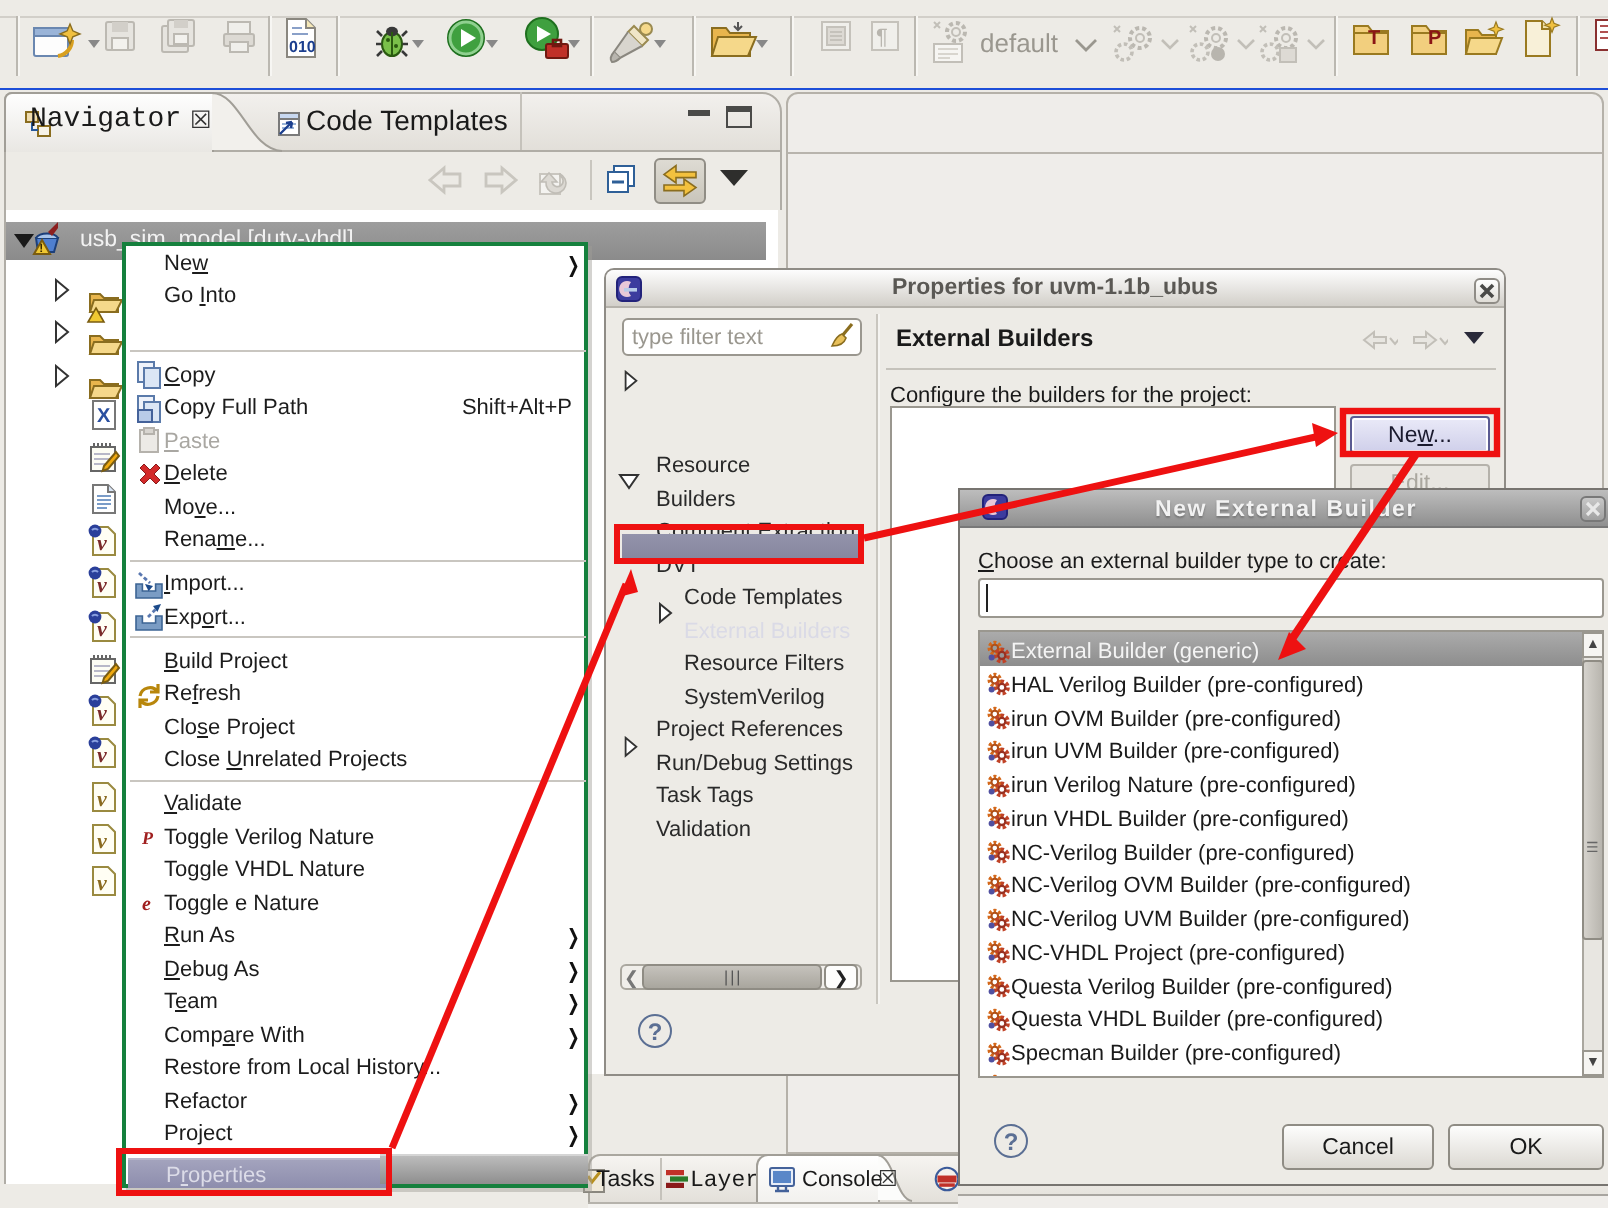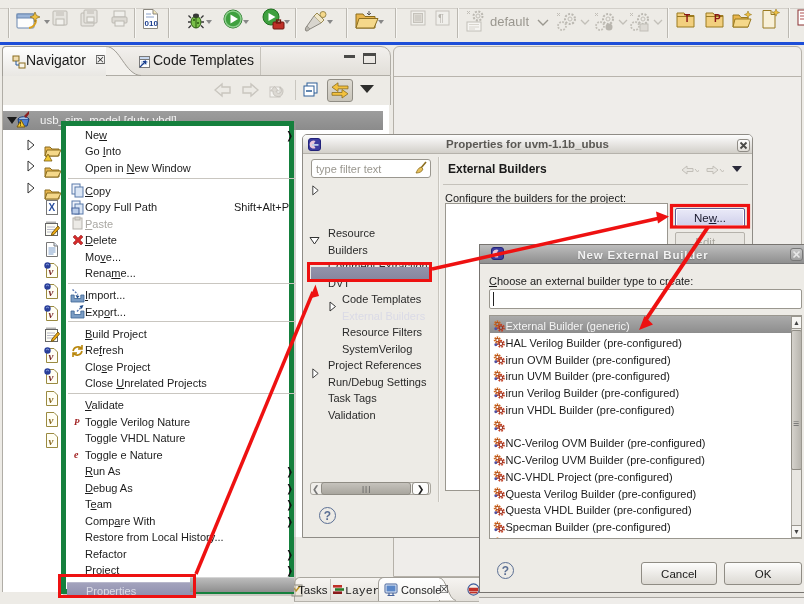--- a/index.html
+++ b/index.html
@@ -25,21 +25,21 @@
     <g id="gearico" transform="scale(0.88)">
       <circle cx="5" cy="4.6" r="3.1" fill="none" stroke="#d4681a" stroke-width="2.1" stroke-dasharray="1.6 1.1"></circle>
       <circle cx="5" cy="4.6" r="1.9" fill="none" stroke="#b05018" stroke-width="1.2"></circle>
       <circle cx="9" cy="8.8" r="3.4" fill="none" stroke="#c04226" stroke-width="2.3" stroke-dasharray="1.8 1.2"></circle>
       <circle cx="9" cy="8.8" r="2" fill="none" stroke="#983020" stroke-width="1.3"></circle>
       <circle cx="3.2" cy="10" r="1.7" fill="#5050a0"></circle>
     </g>
   </defs>
 </svg>
 
-<div class="abs" id="toolbar" style="left:0;top:0;width:804px;height:45px;background:#edebe6;border-bottom:3px solid #1d4ed8;">
+<div class="abs" id="toolbar" style="left:0;top:0;width:804px;height:45px;background:#edebe6;border-bottom:1px solid #1d4ed8;">
   <div class="abs" style="left:0;top:8px;width:804px;height:1px;background:#d2cfc9;"></div>
   <div class="sep" style="left:8px;top:8px;height:30px;"></div>
 
   <svg class="abs" style="left:16px;top:10px;width:26px;height:25px;">
     <rect x="1" y="4" width="17" height="14" rx="1" fill="#fdfdfd" stroke="#6a87b0"></rect>
     <rect x="1" y="4" width="17" height="4" fill="#9ab4d8" stroke="#6a87b0"></rect>
     <path d="M13 18 a8 8 0 0 0 7 -8" fill="none" stroke="#d8a020" stroke-width="2"></path>
     <path d="M19 2 l1.4 3.4 L24 7 l-3.6 1.4 L19 12 l-1.4 -3.6 L14 7 l3.6 -1.6 Z" fill="#f0c040" stroke="#8a6d1f" stroke-width="0.7"></path>
   </svg>
   <div class="caret" style="left:44px;top:20px;"></div>
@@ -206,21 +206,21 @@
   <svg class="abs" style="left:104px;top:0;width:36px;height:30px;">
       <path d="M0,1 C14,1 18,29 35,29 L0,29 Z" fill="#f2f0ec"></path>
       <path d="M0,0.5 C14,0.5 19,29 35,29.5" fill="none" stroke="#a19e97"></path>
     </svg>
 
   <svg class="abs" style="left:10px;top:9px;width:15px;height:14px;">
     <rect x="1" y="1" width="6" height="5" fill="#f0ddb0" stroke="#8a6d1f"></rect>
     <rect x="7" y="8" width="6" height="5" fill="#f7f3e7" stroke="#8a6d1f"></rect>
     <path d="M4 6 L4 10 L7 10" stroke="#27599b" fill="none"></path>
   </svg>
-  <div class="abs" style="left:24px;top:6px;font-size:14px;color:#1a1a1a;">Navigator</div>
+  <div class="abs" style="left:13px;top:6px;font-size:14px;color:#1a1a1a;font-family:Liberation Mono, monospace;">Navigator</div>
   <div class="abs" style="left:93px;top:7px;font-size:12px;color:#333;">☒</div>
 
   <svg class="abs" style="left:136px;top:9px;width:14px;height:14px;">
     <rect x="1.5" y="1.5" width="10" height="11" fill="#fff" stroke="#7a7a7a"></rect>
     <rect x="1.5" y="1.5" width="10" height="3" fill="#c8d8f0" stroke="#7a7a7a"></rect>
     <path d="M3 7 h7 M3 9 h6" stroke="#9bb5d8"></path>
     <path d="M2 12 L8 6 M8 6 l-3 0.5 M8 6 l-0.5 3" stroke="#1b3f8f" stroke-width="1.2" fill="none"></path>
   </svg>
   <div class="abs" style="left:151px;top:6px;font-size:14px;color:#1a1a1a;">Code Templates</div>
   <div class="abs" style="left:258px;top:0;width:1px;height:29px;background:#c5c2bb;"></div>
@@ -367,30 +367,27 @@
     <circle cx="7.5" cy="7.5" r="6.5" fill="#f4f0ea" stroke="#3a5a9a" stroke-width="1.2"></circle>
     <rect x="2" y="5.5" width="11" height="4" fill="#c03028"></rect>
     <path d="M3 11 h9" stroke="#c03028" stroke-width="2"></path>
   </svg>
   <div class="abs" style="left:0;top:24px;width:510px;height:1px;background:#b5b2ab;"></div>
   <div class="abs" style="left:0;top:25px;width:510px;height:2px;background:#f4f3f0;"></div>
 </div>
 <div class="abs" style="left:479px;top:597px;width:325px;height:1px;background:#a8a5a0;"></div>
 <div class="abs" style="left:479px;top:598px;width:325px;height:6px;background:#efedea;"></div>
 
-<div class="abs" id="ctxmenu" style="left:61px;top:121px;width:233px;height:473px;background:#ffffff;border:5px solid #15803d;box-shadow:2px 2px 0 rgba(160,157,150,0.45);">
+<div class="abs" id="ctxmenu" style="left:61px;top:121px;width:233px;height:473px;background:#ffffff;border:2px solid #15803d;box-shadow:2px 2px 0 rgba(160,157,150,0.45);">
   <div class="menu-item" style="top:0px;">
       <span class="mi-txt">Ne<u>w</u></span>
       <span class="mi-arrow">❯</span>
     </div>
   <div class="menu-item" style="top:16.5px;">
       <span class="mi-txt">Go <u>I</u>nto</span>
-    </div>
-  <div class="menu-item" style="top:33px;">
-      <span class="mi-txt">Open in <u>N</u>ew Window</span>
     </div>
   <div class="mi-sep" style="top:52px;"></div>
   <div class="menu-item" style="top:56px;">
     <svg class="mi-ico">
         <rect x="2" y="1" width="8" height="10" fill="#eef2fa" stroke="#5a7aaa"></rect>
         <rect x="5" y="4" width="8" height="10" fill="#dbe6f5" stroke="#5a7aaa"></rect>
       </svg>
     <span class="mi-txt"><u>C</u>opy</span>
     </div>
   <div class="menu-item" style="top:72.5px;">
@@ -617,28 +614,29 @@
         <use href="#gearico"></use>
       </svg>
     <div class="ltxt" style="left:15.5px;top:37.5px;color:#1a1a1a;">irun OVM Builder (pre-configured)</div>
     <svg class="abs" style="left:2.5px;top:53.7px;width:14px;height:14px;">
         <use href="#gearico"></use>
       </svg>
     <div class="ltxt" style="left:15.5px;top:54.2px;color:#1a1a1a;">irun UVM Builder (pre-configured)</div>
     <svg class="abs" style="left:2.5px;top:70.5px;width:14px;height:14px;">
         <use href="#gearico"></use>
       </svg>
-    <div class="ltxt" style="left:15.5px;top:71.0px;color:#1a1a1a;">irun Verilog Builder (pre-configured)</div>
+    <div class="ltxt" style="left:15.5px;top:71.0px;color:#1a1a1a;">irun Verilog Nature (pre-configured)</div>
     <svg class="abs" style="left:2.5px;top:87.3px;width:14px;height:14px;">
         <use href="#gearico"></use>
       </svg>
     <div class="ltxt" style="left:15.5px;top:87.8px;color:#1a1a1a;">irun VHDL Builder (pre-configured)</div>
     <svg class="abs" style="left:2.5px;top:104.0px;width:14px;height:14px;">
         <use href="#gearico"></use>
       </svg>
+    <div class="ltxt" style="left:15.5px;top:104.5px;color:#1a1a1a;">NC-Verilog Builder (pre-configured)</div>
     <svg class="abs" style="left:2.5px;top:120.7px;width:14px;height:14px;">
         <use href="#gearico"></use>
       </svg>
     <div class="ltxt" style="left:15.5px;top:121.2px;color:#1a1a1a;">NC-Verilog OVM Builder (pre-configured)</div>
     <svg class="abs" style="left:2.5px;top:137.5px;width:14px;height:14px;">
         <use href="#gearico"></use>
       </svg>
     <div class="ltxt" style="left:15.5px;top:138.0px;color:#1a1a1a;">NC-Verilog UVM Builder (pre-configured)</div>
     <svg class="abs" style="left:2.5px;top:154.3px;width:14px;height:14px;">
         <use href="#gearico"></use>

